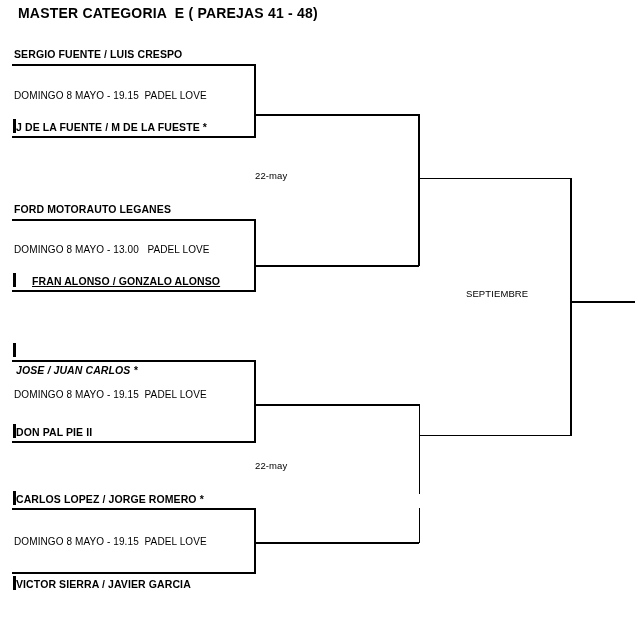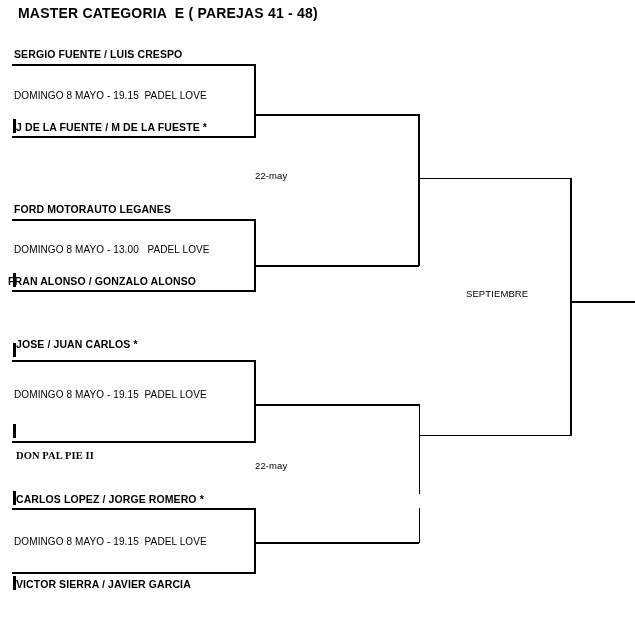--- a/index.html
+++ b/index.html
@@ -95,39 +95,39 @@
 <div class="vline" style="left:254px; top:64px; height:73px;"></div>
 
 <div class="hline" style="left:254px; top:114px; width:165px;"></div>
 
 <div class="team-name" style="left:14px; top:203px;">FORD MOTORAUTO LEGANES</div>
 <div class="hline" style="left:12px; top:219px; width:244px;"></div>
 
 <div class="match-info" style="left:14px; top:244px;">DOMINGO 8 MAYO - 13.00   PADEL LOVE</div>
 
 <div class="tick" style="left:13px; top:273px; height:14px;"></div>
-<div class="team-name" style="left:8px; top:275px;">FRAN ALONSO / GONZALO ALONSO</div>
+<div class="team-name" style="left:32px; top:275px;text-decoration:underline;">FRAN ALONSO / GONZALO ALONSO</div>
 <div class="hline" style="left:12px; top:290px; width:244px;"></div>
 
 <div class="vline" style="left:254px; top:219px; height:72px;"></div>
 <div class="hline" style="left:254px; top:265px; width:165px;"></div>
 
 <div class="round-label plain" style="left:255px; top:170px;">22-may</div>
 
 <div class="vline" style="left:418px; top:114px; height:152px;"></div>
 <div class="hline thin" style="left:418px; top:178px; width:153px;"></div>
 
 <div class="tick" style="left:13px; top:343px; height:14px;"></div>
-<div class="team-name" style="left:16px; top:338px;">JOSE / JUAN CARLOS *</div>
+<div class="team-name" style="left:16px; top:364px;font-style:italic;">JOSE / JUAN CARLOS *</div>
 <div class="hline" style="left:12px; top:360px; width:244px;"></div>
 
 <div class="match-info" style="left:14px; top:389px;">DOMINGO 8 MAYO - 19.15  PADEL LOVE</div>
 
 <div class="tick" style="left:13px; top:424px; height:14px;"></div>
-<div class="team-name" style="left:16px; top:450px;font-family:Liberation Serif, serif;">DON PAL PIE II</div>
+<div class="team-name" style="left:16px; top:426px;">DON PAL PIE II</div>
 <div class="hline" style="left:12px; top:441px; width:244px;"></div>
 
 <div class="vline" style="left:254px; top:360px; height:82px;"></div>
 <div class="hline" style="left:254px; top:404px; width:165px;"></div>
 
 <div class="tick" style="left:13px; top:491px; height:14px;"></div>
 <div class="team-name" style="left:16px; top:493px;">CARLOS LOPEZ / JORGE ROMERO *</div>
 <div class="hline" style="left:12px; top:508px; width:244px;"></div>
 
 <div class="match-info" style="left:14px; top:536px;">DOMINGO 8 MAYO - 19.15  PADEL LOVE</div>

